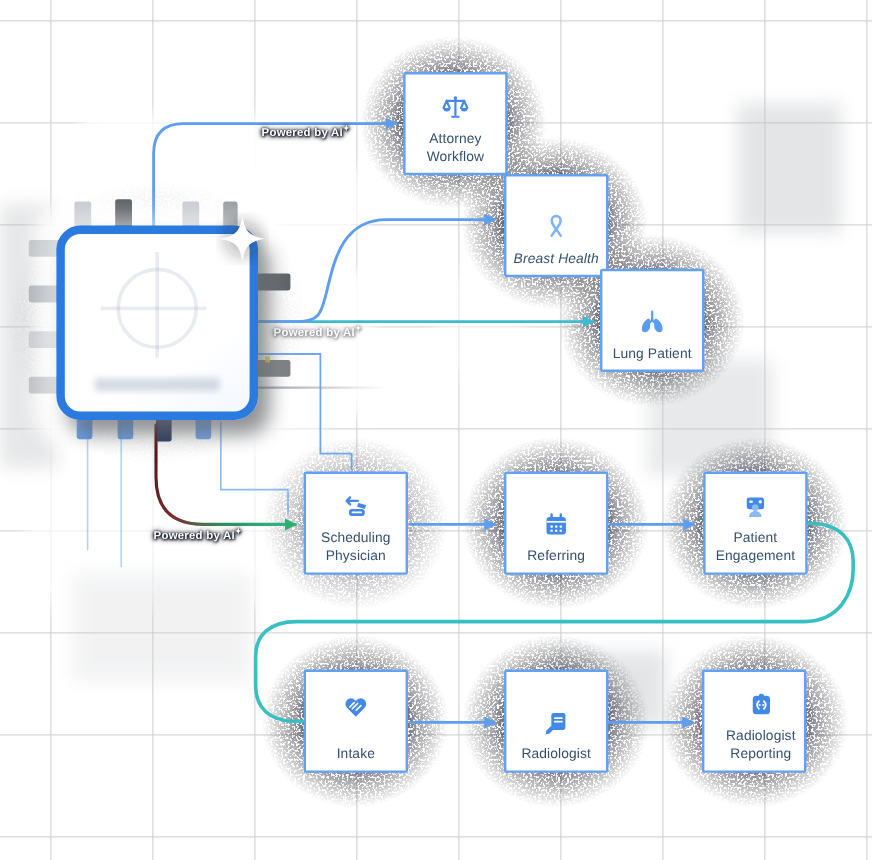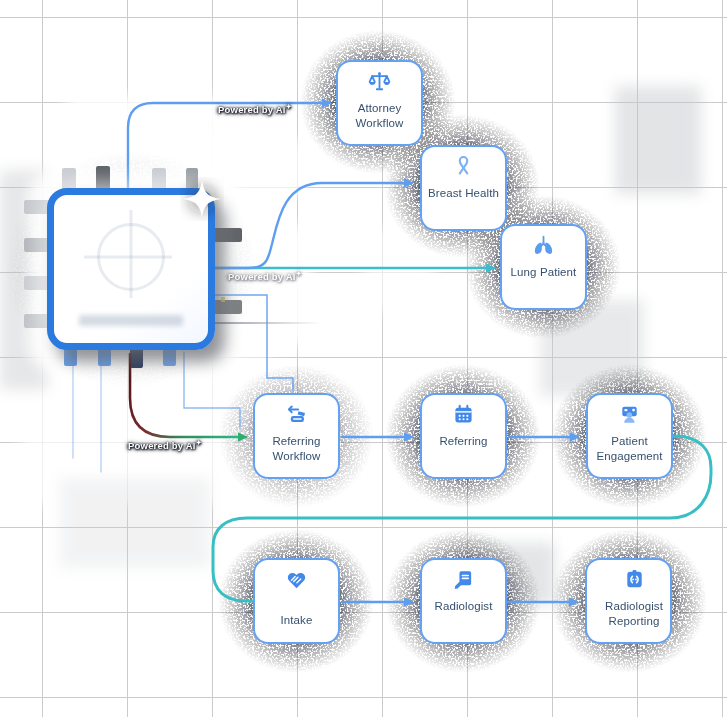--- a/index.html
+++ b/index.html
@@ -35,22 +35,22 @@
     transform:translateY(-50%);background:rgba(150,165,185,.22);
   }
   .chip-wordmark{
     position:absolute;left:16%;right:16%;bottom:17px;height:11px;
     background:rgba(150,165,185,.40);border-radius:2px;filter:blur(2.5px);
   }
   .chip-sparkle{position:absolute;right:-16px;top:-18px;width:44px;height:44px;}
   
   .node{
     position:absolute;width:87px;height:86px;box-sizing:border-box;
-    background:#fff;border:2px solid #63a1f2;border-radius:15px;
-    display:flex;flex-direction:column;align-items:center;justify-content:flex-start;
+    background:#fff;border:2px solid #63a1f2;border-radius:2px;
+    display:flex;flex-direction:column;align-items:center;justify-content:flex-end;
     gap:6px;padding:5px;z-index:3;
   }
   .node .nlabel{
     font-size:11.5px;font-weight:500;color:#35506e;text-align:center;
     line-height:1.3;letter-spacing:.1px;
   }
   .node .icon{display:flex;align-items:center;justify-content:center;height:28px;}
   
   .pwr{
     position:absolute;z-index:4;color:#fff;font-size:9.5px;font-weight:700;
@@ -204,21 +204,21 @@
           <path d="M18.5 7.2 l-2.3 5.2 M18.5 7.2 l2.3 5.2"></path>
         </g>
         <circle cx="12" cy="5" r="1.3" fill="#4289ea"></circle>
         <path d="M3 12.4 h5.2 a2.6 2.6 0 0 1 -5.2 0 z" fill="#4289ea"></path>
         <path d="M15.9 12.4 h5.2 a2.6 2.6 0 0 1 -5.2 0 z" fill="#4289ea"></path>
       </svg>
     </span>
     <span class="nlabel">Attorney Workflow</span>
   </div>
 
-  <div class="node" style="left:420px;top:145px;">
+  <div class="node" style="left:420px;top:145px;font-style:italic;">
     <span class="icon">
       <svg width="27" height="27" viewBox="0 0 24 24">
         <g fill="none" stroke="#7fb1f5" stroke-width="1.9" stroke-linecap="round">
           <path d="M12 3.6 c-1.9 0 -3.3 1.5 -3.3 3.4 c0 1.6 .8 2.9 2 4.5 l4.6 6.6"></path>
           <path d="M12 3.6 c1.9 0 3.3 1.5 3.3 3.4 c0 1.6 -.8 2.9 -2 4.5 l-4.6 6.6"></path>
         </g>
       </svg>
     </span>
     <span class="nlabel">Breast Health</span>
   </div>
@@ -246,21 +246,21 @@
         <g stroke="#4289ea" stroke-width="1.7" fill="none" stroke-linecap="round" stroke-linejoin="round">
           <path d="M13.5 7.5 H5.2 m0 0 l2.6 -2.6 M5.2 7.5 l2.6 2.6"></path>
         </g>
         <g fill="#4289ea">
           <path d="M13.8 9 l5.8 1.6 -.8 2.9 -5.8 -1.6 z"></path>
           <rect x="7" y="13.4" width="11.6" height="5.2" rx="2"></rect>
         </g>
         <path d="M9.5 16 h6.5" stroke="#ffffff" stroke-width="1.3" stroke-linecap="round"></path>
       </svg>
     </span>
-    <span class="nlabel">Referring Workflow</span>
+    <span class="nlabel">Scheduling Physician</span>
   </div>
 
   <div class="node" style="left:420px;top:393px;">
     <span class="icon">
       <svg width="27" height="27" viewBox="0 0 24 24">
         <rect x="4.8" y="6" width="14.4" height="13" rx="2.4" fill="#4289ea"></rect>
         <g stroke="#4289ea" stroke-width="1.8" stroke-linecap="round">
           <path d="M8.6 4.2 v2.6 M15.4 4.2 v2.6"></path>
         </g>
         <rect x="4.8" y="9" width="14.4" height="1.3" fill="#ffffff" opacity="0.95"></rect>

